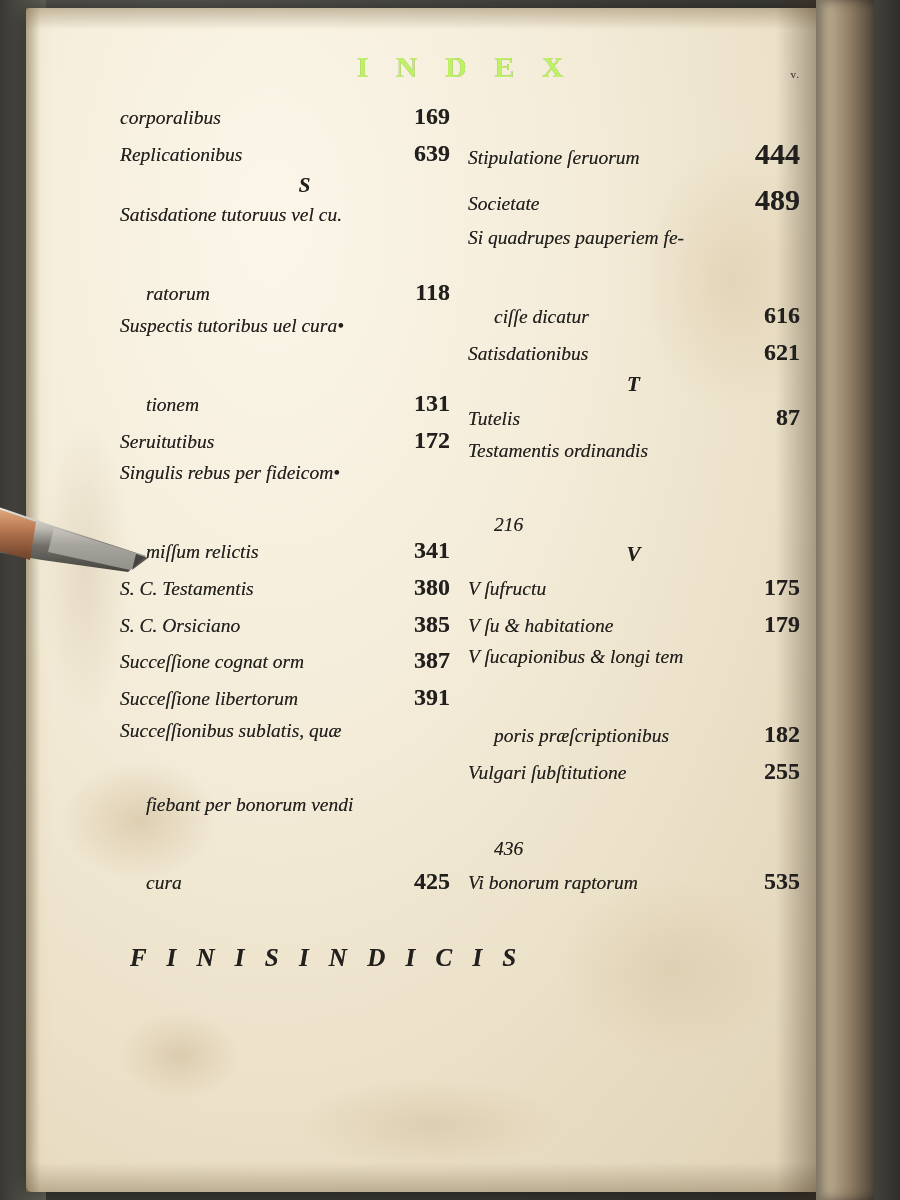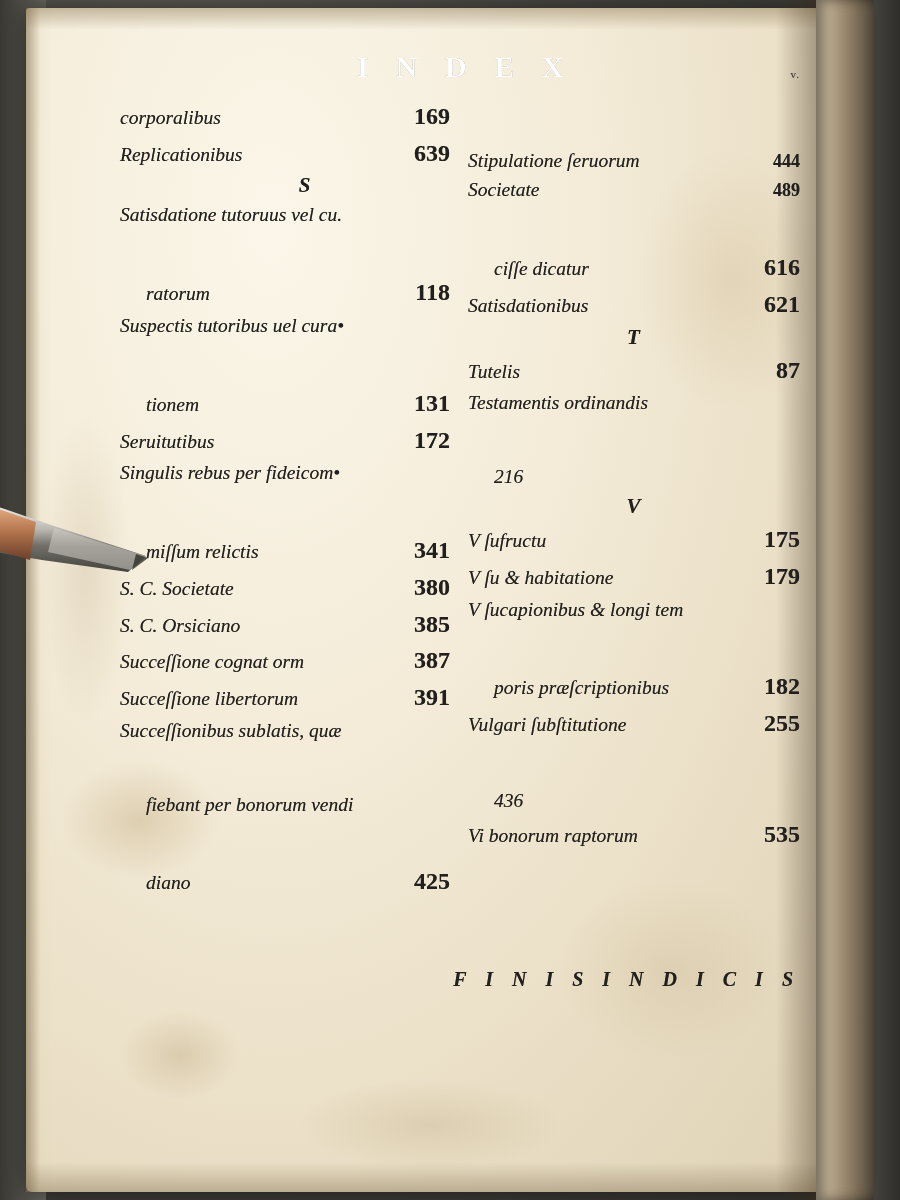--- a/index.html
+++ b/index.html
@@ -98,26 +98,26 @@
     right: 0; top: 18px;
     font-size: 11px; color: #4a4640; letter-spacing: 1px;
   }
   .page-heading {
     text-align: center;
     font-size: 30px;
     letter-spacing: 10px;
     font-weight: 700;
     margin: 0 0 14px 0;
     padding-left: 10px;
-    color: #ffffff;
+    color: #bef264;
   }
   .columns {
     display: flex;
     gap: 18px;
-    align-items: center;
+    align-items: flex-end;
   }
   .col { width: 330px; }
   .col-left { width: 330px; }
   .col-right { width: 332px; }
 
   .entry {
     display: flex;
     align-items: baseline;
     font-size: 19.5px;
     line-height: 1.53;
@@ -130,39 +130,39 @@
     overflow: visible;
   }
   .entry .dots { flex: 1 1 auto; }
   .entry .page {
     flex: 0 0 auto;
     font-style: normal;
     font-weight: 700;
     font-size: 24px;
     padding-left: 6px;
   }
-  .entry.big .page { font-size: 18px; }
+  .entry.big .page { font-size: 30px; }
   .entry.cont {
     padding-left: 26px;
     margin-top: 44px;
   }
   .section-letter {
     text-align: center;
     font-size: 21px;
     font-weight: 700;
     font-style: italic;
     margin: 2px 0 2px 0;
     letter-spacing: 1px;
   }
   .section-letter.left-s { padding-left: 40px; }
 
   .finis {
-    margin-top: 68px;
-    text-align: right;
-    font-size: 20px;
+    margin-top: 44px;
+    text-align: left;
+    font-size: 25px;
     font-style: italic;
     font-weight: 700;
     letter-spacing: 7px;
     padding-left: 10px;
   }
 
   
   .textblock { text-shadow: 0 0 .6px rgba(40,35,28,.55); }
 
   
@@ -247,21 +247,21 @@
             <span class="label">Singulis rebus per fideicom•</span>
             <span class="dots"></span>
             <span class="page"></span>
           </div>
           <div class="entry cont">
             <span class="label">miſſum relictis</span>
             <span class="dots"></span>
             <span class="page">341</span>
           </div>
           <div class="entry">
-            <span class="label">S. C. Societate</span>
+            <span class="label">S. C. Testamentis</span>
             <span class="dots"></span>
             <span class="page">380</span>
           </div>
           <div class="entry">
             <span class="label">S. C. Orsiciano</span>
             <span class="dots"></span>
             <span class="page">385</span>
           </div>
           <div class="entry">
             <span class="label">Succeſſione cognat orm</span>
@@ -277,35 +277,40 @@
             <span class="label">Succeſſionibus sublatis, quæ</span>
             <span class="dots"></span>
             <span class="page"></span>
           </div>
           <div class="entry cont">
             <span class="label">fiebant per bonorum vendi</span>
             <span class="dots"></span>
             <span class="page"></span>
           </div>
           <div class="entry cont">
-            <span class="label">diano</span>
+            <span class="label">cura</span>
             <span class="dots"></span>
             <span class="page">425</span>
           </div>
         </div>
       <div class="col col-right" id="right-col">
           <div class="entry big">
             <span class="label">Stipulatione ſeruorum</span>
             <span class="dots"></span>
             <span class="page">444</span>
           </div>
           <div class="entry big">
             <span class="label">Societate</span>
             <span class="dots"></span>
             <span class="page">489</span>
+          </div>
+          <div class="entry">
+            <span class="label">Si quadrupes pauperiem fe-</span>
+            <span class="dots"></span>
+            <span class="page"></span>
           </div>
           <div class="entry cont">
             <span class="label">ciſſe dicatur</span>
             <span class="dots"></span>
             <span class="page">616</span>
           </div>
           <div class="entry">
             <span class="label">Satisdationibus</span>
             <span class="dots"></span>
             <span class="page">621</span>

